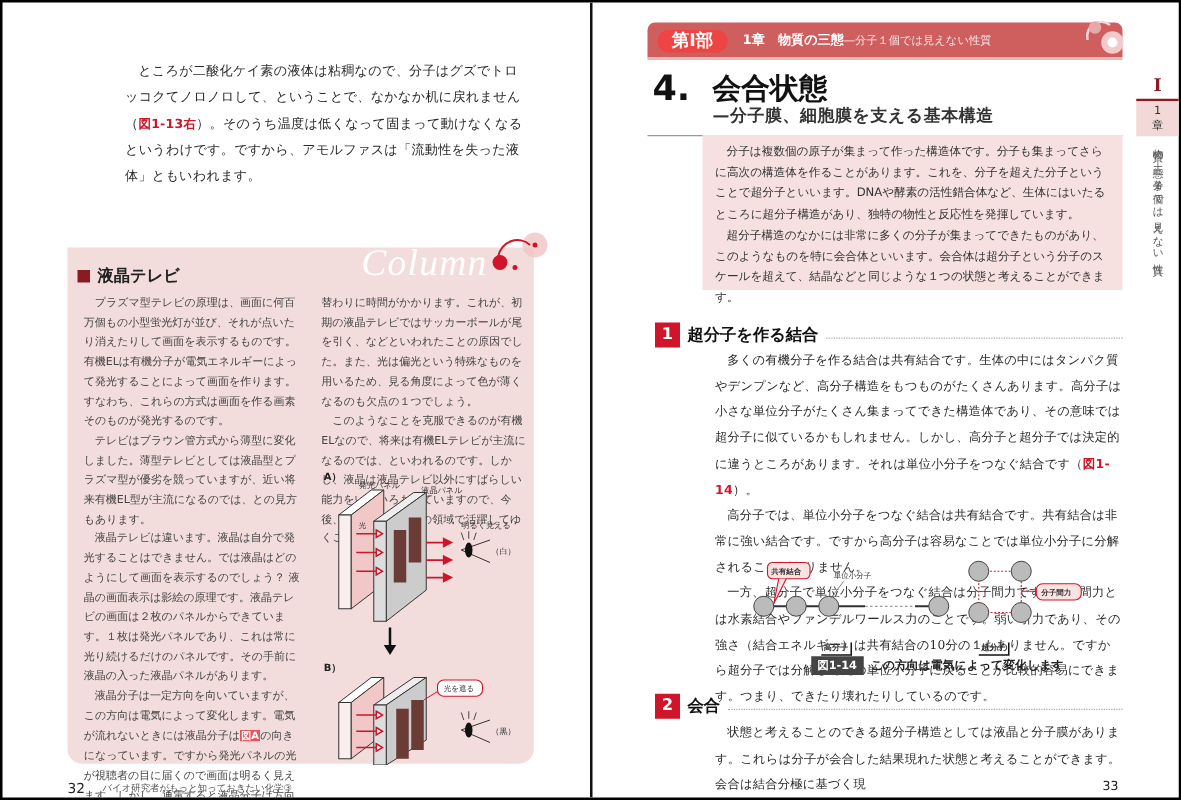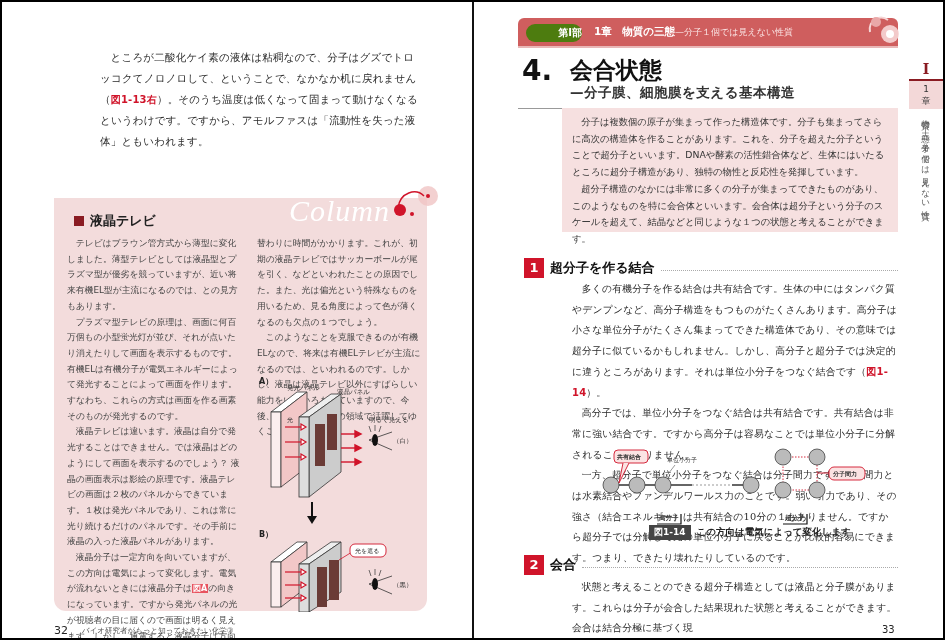--- a/index.html
+++ b/index.html
@@ -9,38 +9,38 @@
   .spread { position: absolute; left: 2px; top: 2px; width: 941px; height: 636px; background: #fff; overflow: hidden; }
   .gutter { position: absolute; left: 470px; top: 0; width: 2px; height: 636px; background: #111; }
 
   
   .left-intro { position: absolute; left: 98px; top: 45px; width: 322px; font-size: 10.5px; line-height: 21px; letter-spacing: 0.2px; color: #2a2a2a; }
   .left-intro p { text-indent: 0; }
   .left-intro p.indent { text-indent: 1em; }
   .ref { color: #d0142a; font-family: "DejaVu Sans", sans-serif; font-weight: bold; font-size: 10px; }
 
   .column-box { position: absolute; left: 52px; top: 196px; width: 373px; height: 413px; background: #f3dcdc; border-radius: 0 0 12px 12px; }
-  .column-title { position: absolute; left: 72px; top: 210px; font-family: Liberation Serif, serif; font-weight: bold; font-size: 13px; color: #222; display: flex; align-items: center; gap: 6px; }
+  .column-title { position: absolute; left: 60px; top: 210px; font-family: Liberation Serif, serif; font-weight: bold; font-size: 13px; color: #222; display: flex; align-items: center; gap: 6px; }
   .column-title .sq { width: 10px; height: 10px; background: #8a1b22; display: inline-block; }
   .column-word { position: absolute; left: 287px; top: 192px; font-family: "Liberation Serif", serif; font-style: italic; font-size: 30px; color: #fff; letter-spacing: 1px; }
   .col-text { position: absolute; font-family: "DejaVu Sans", sans-serif; font-size: 8.8px; line-height: 15.7px; color: #444; }
   .col-text p.indent { text-indent: 1em; }
   .col1 { left: 65px; top: 234px; width: 176px; }
   .col2 { left: 255px; top: 234px; width: 165px; }
   .ref-box { background: #e8535f; color: #fff; font-weight: bold; padding: 0 1px; font-size: 8px; }
 
   .diagram-lcd { position: absolute; left: 255px; top: 370px; width: 185px; height: 240px; }
 
   .folio-left { position: absolute; left: 52px; top: 622px; font-family: "DejaVu Sans", sans-serif; font-size: 11px; color: #222; }
   .folio-left-title { position: absolute; left: 80px; top: 624px; font-family: "DejaVu Sans", sans-serif; font-size: 7.5px; color: #555; }
 
   
   .chapter-band { position: absolute; left: 516px; top: 16px; width: 380px; height: 28px; background: #cf5e5e; border-radius: 6px 6px 0 0; }
   .chapter-band-line { position: absolute; left: 516px; top: 44px; width: 380px; height: 2px; background: #e8b7b7; }
-  .part-pill { position: absolute; left: 524px; top: 22px; height: 18px; width: 56px; background: #4d7c0f; border-radius: 9px; color: #fff; font-family: "DejaVu Sans", sans-serif; font-weight: bold; font-size: 10px; line-height: 18px; text-align: right; }
+  .part-pill { position: absolute; left: 524px; top: 22px; height: 18px; width: 56px; background: #ef4444; border-radius: 9px; color: #fff; font-family: "DejaVu Sans", sans-serif; font-weight: bold; font-size: 14px; line-height: 18px; text-align: center; }
   .chapter-text { position: absolute; left: 592px; top: 23px; color: #fff; font-family: "DejaVu Sans", sans-serif; font-weight: bold; font-size: 10.5px; white-space: nowrap; }
   .chapter-text .sub { font-weight: normal; font-size: 9px; color: #fbe5e5; }
   .band-deco { position: absolute; left: 862px; top: 10px; width: 40px; height: 36px; }
 
   .sec-num { position: absolute; left: 520px; top: 52px; font-family: "DejaVu Sans", sans-serif; font-weight: bold; font-size: 28px; color: #111; }
   .sec-title { position: absolute; left: 568px; top: 53px; font-family: Liberation Sans, sans-serif; font-weight: bold; font-size: 23px; color: #111; }
   .sec-subtitle { position: absolute; left: 568px; top: 82px; font-family: "DejaVu Sans", sans-serif; font-weight: bold; font-size: 13.5px; color: #333; letter-spacing: 0.5px; text-align: right; }
   .sec-rule { position: absolute; left: 516px; top: 106px; width: 380px; height: 1px; background: #999; }
 
   .intro-box { position: absolute; left: 560px; top: 106px; width: 336px; height: 124px; background: #f6e0e0; padding: 6px 10px; font-family: "DejaVu Sans", sans-serif; font-size: 9.3px; line-height: 16.7px; color: #333; }
@@ -87,22 +87,22 @@
     <circle cx="10" cy="28" r="6" fill="#d0142a"></circle>
     <circle cx="22" cy="32" r="2" fill="#d0142a"></circle>
     <circle cx="38" cy="14" r="2" fill="#d0142a"></circle>
   </svg>
   <div class="column-title">
     <span class="sq"></span>
     <span>液晶テレビ</span>
   </div>
 
   <div class="col-text col1">
+    <p class="indent">プラズマ型テレビの原理は、画面に何百万個もの小型蛍光灯が並び、それが点いたり消えたりして画面を表示するものです。有機ELは有機分子が電気エネルギーによって発光することによって画面を作ります。すなわち、これらの方式は画面を作る画素そのものが発光するのです。</p>
     <p class="indent">テレビはブラウン管方式から薄型に変化しました。薄型テレビとしては液晶型とプラズマ型が優劣を競っていますが、近い将来有機EL型が主流になるのでは、との見方もあります。</p>
-    <p class="indent">プラズマ型テレビの原理は、画面に何百万個もの小型蛍光灯が並び、それが点いたり消えたりして画面を表示するものです。有機ELは有機分子が電気エネルギーによって発光することによって画面を作ります。すなわち、これらの方式は画面を作る画素そのものが発光するのです。</p>
     <p class="indent">液晶テレビは違います。液晶は自分で発光することはできません。では液晶はどのようにして画面を表示するのでしょう？ 液晶の画面表示は影絵の原理です。液晶テレビの画面は２枚のパネルからできています。１枚は発光パネルであり、これは常に光り続けるだけのパネルです。その手前に液晶の入った液晶パネルがあります。</p>
     <p class="indent"><span>液晶分子は一定方向を向いていますが、この方向は電気によって変化します。電気が流れないときには液晶分子は</span><span class="ref-box">図A</span><span>の向きになっています。ですから発光パネルの光が視聴者の目に届くので画面は明るく見えます。しかし、通電すると液晶分子は方向を変えて</span></p>
 
   </div>
   <div class="col-text col2">
     <p>替わりに時間がかかります。これが、初期の液晶テレビではサッカーボールが尾を引く、などといわれたことの原因でした。また、光は偏光という特殊なものを用いるため、見る角度によって色が薄くなるのも欠点の１つでしょう。</p>
     <p class="indent">このようなことを克服できるのが有機ELなので、将来は有機ELテレビが主流になるのでは、といわれるのです。しかし、液晶は液晶テレビ以外にすばらしい能力をいろいろもっていますので、今後、液晶テレビ以外の領域で活躍してゆくことでしょう。</p>
   </div>
 
   <svg class="diagram-lcd" viewBox="0 0 185 240" font-family="DejaVu Sans, sans-serif">

